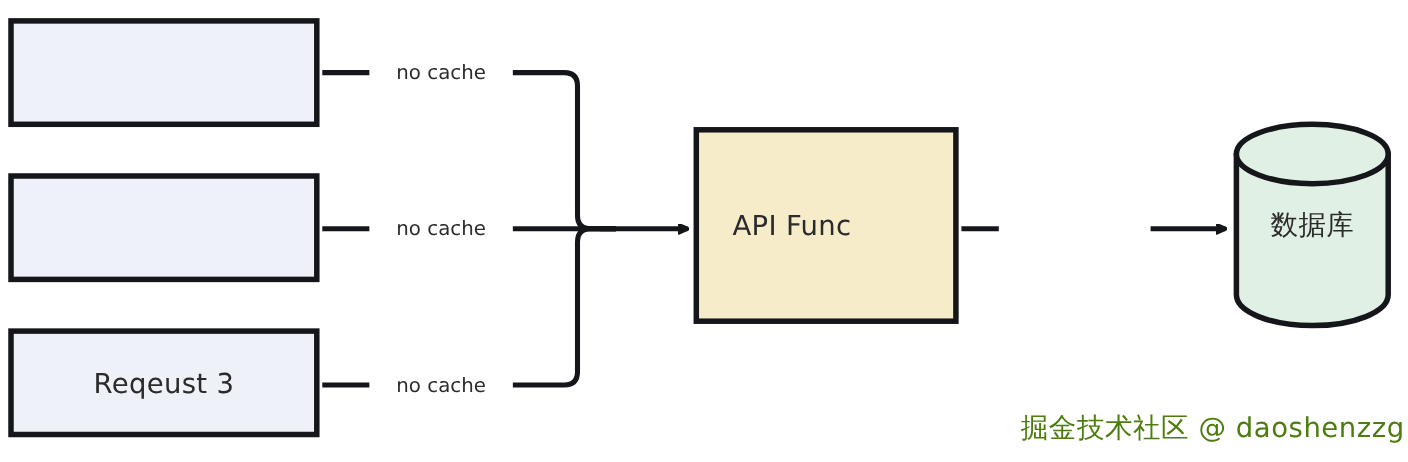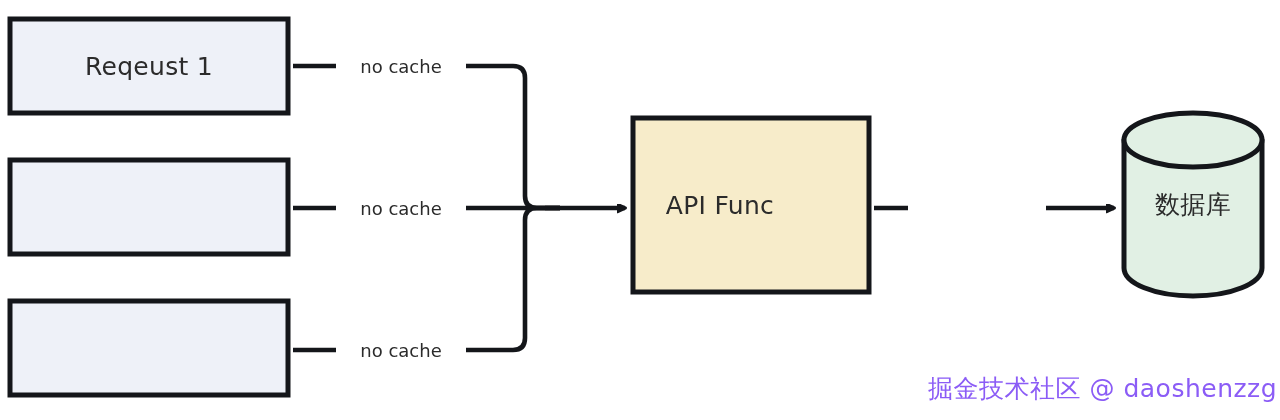--- a/index.html
+++ b/index.html
@@ -43,21 +43,21 @@
     justify-content: center;
     color: #2b2b2b;
     font-size: 18px;
     font-family: "DejaVu Sans", "Liberation Sans", sans-serif;
     white-space: nowrap;
     background: #ffffff;
     pointer-events: none;
   }
   .watermark {
     position: absolute;
-    color: #8b5cf6;
+    color: #4d7c0f;
     font-size: 25px;
     font-family: "DejaVu Sans", "Liberation Sans", sans-serif;
     white-space: nowrap;
     letter-spacing: 0.5px;
     user-select: none;
   }
   .hit {
     position: absolute;
   }
 </style>
@@ -92,21 +92,21 @@
 
     <path d="M874,208 L908,208" fill="none" stroke="#14161a" stroke-width="4.6" stroke-linecap="butt"></path>
     <path d="M1046,208 L1114,208" fill="none" stroke="#14161a" stroke-width="4.6" marker-end="url(#arrowhead)"></path>
 
     <g>
       <path d="M1124,140 L1124,268 A69,28 0 0 0 1262,268 L1262,140 Z" fill="#e1f0e4" stroke="#14161a" stroke-width="5" stroke-linejoin="round"></path>
       <ellipse cx="1193" cy="140" rx="69" ry="27" fill="#e1f0e4" stroke="#14161a" stroke-width="5"></ellipse>
     </g>
   </svg>
 
-  <div class="node-label" style="left:10px; top:19px; width:278px; height:94px;">Reqeust 1</div>
+  <div class="node-label" style="left:10px; top:301px; width:278px; height:94px;">Reqeust 3</div>
 
   <div class="edge-label" style="left:336px; top:48px; width:130px; height:36px;">no cache</div>
   <div class="edge-label" style="left:336px; top:190px; width:130px; height:36px;">no cache</div>
   <div class="edge-label" style="left:336px; top:332px; width:130px; height:36px;">no cache</div>
 
   <div class="node-label" style="left:602px; top:118px; width:236px; height:174px;">API Func</div>
 
 
   <div class="node-label" style="left:1124px; top:176px; width:138px; height:56px;">数据库</div>
 

